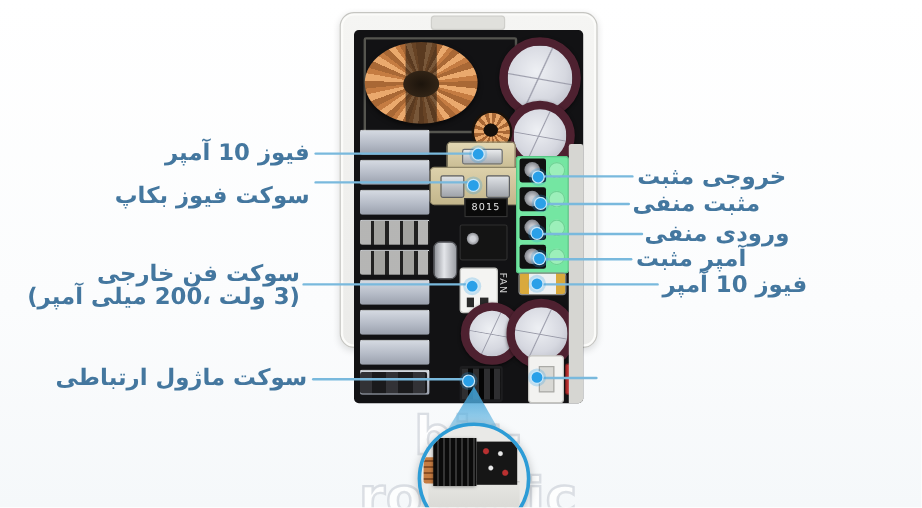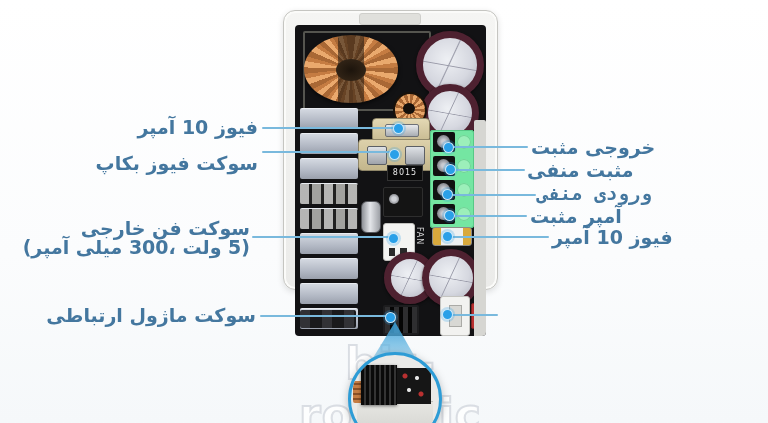--- a/index.html
+++ b/index.html
@@ -10,21 +10,21 @@
   
   .lbl{position:absolute;color:#44779f;font-size:19px;font-weight:bold;
        line-height:19px;white-space:nowrap;z-index:6;direction:rtl;}
   .lbl.ralign{text-align:right;}
   .lbl-l1{left:58px;top:118px;width:200px;}
   .lbl-l2{left:58px;top:154px;width:200px;}
   .lbl-l3{left:28px;top:219px;width:222px;}
   .lbl-l4{left:76px;top:306px;width:180px;}
   .lbl-r1{left:531px;top:138px;}
   .lbl-r2{left:527px;top:161px;}
-  .lbl-r3{left:537px;top:186px;font-family:Liberation Mono, monospace;}
+  .lbl-r3{left:537px;top:186px;}
   .lbl-r4{left:530px;top:207px;}
   .lbl-r5{left:552px;top:228px;}
   .lbl-r6{left:500px;top:304px;}
 
   
   .line{position:absolute;height:2px;background:#79b9dd;z-index:5;border-radius:1px;}
   .ln-l1{left:262px;top:127px;width:132px;}
   .ln-l2{left:262px;top:151px;width:128px;}
   .ln-l3{left:252px;top:236px;width:137px;}
   .ln-l4{left:260px;top:315px;width:126px;}
@@ -260,21 +260,21 @@
   <div class="dot dt-t2"></div>
   <div class="dot dt-t3"></div>
   <div class="dot dt-t4"></div>
   <div class="dot dt-fuse-r"></div>
   <div class="dot dt-temp"></div>
 
   <div class="lbl ralign lbl-l1" lang="fa">فیوز 10 آمپر</div>
   <div class="lbl ralign lbl-l2" lang="fa">سوکت فیوز بکاپ</div>
   <div class="lbl ralign lbl-l3" lang="fa">
     <div>سوکت فن خارجی</div>
-    <div>(5 ولت ،300 میلی آمپر)</div>
+    <div>(3 ولت ،200 میلی آمپر)</div>
   </div>
   <div class="lbl ralign lbl-l4" lang="fa">سوکت ماژول ارتباطی</div>
 
   <div class="lbl lbl-r1" lang="fa">خروجی مثبت</div>
   <div class="lbl lbl-r2" lang="fa">مثبت منفی</div>
   <div class="lbl lbl-r3" lang="fa">ورودی منفی</div>
   <div class="lbl lbl-r4" lang="fa">آمپر مثبت</div>
   <div class="lbl lbl-r5" lang="fa">فیوز 10 آمپر</div>
 
 </div>

